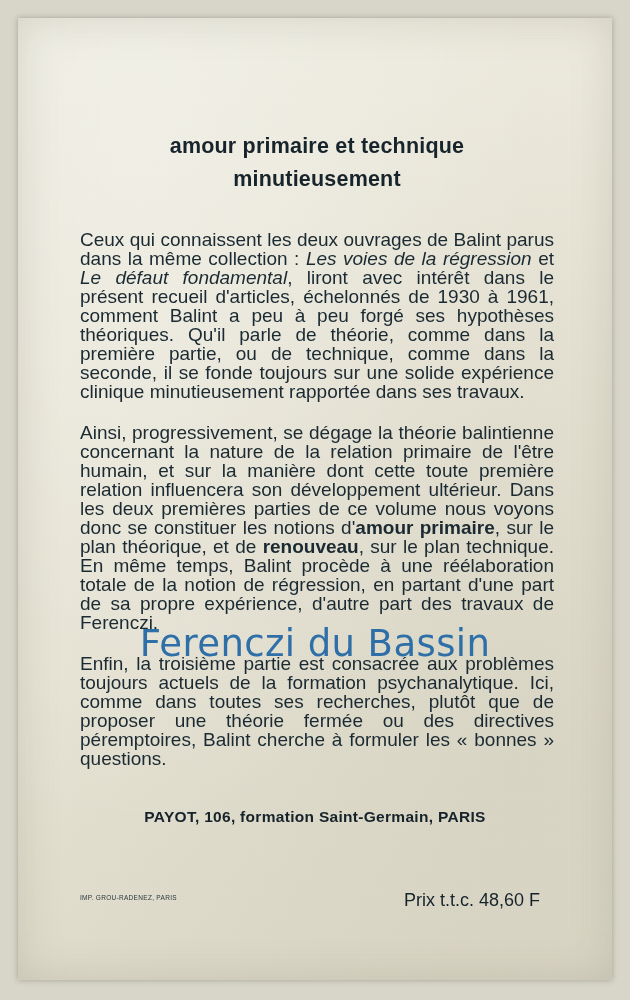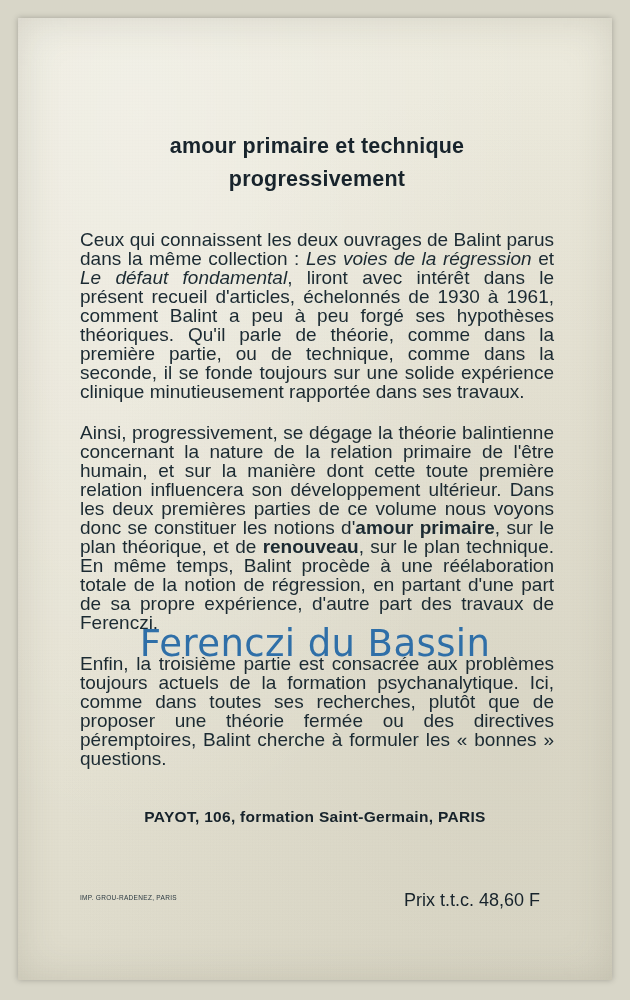--- a/index.html
+++ b/index.html
@@ -133,21 +133,21 @@
 <body>
 
 <div class="page">
   <div class="cover">
     <div class="cover-inner"></div>
     <div class="texture"></div>
 
     <div class="content">
       <h1 class="title">
         <span>amour primaire et technique</span>
-        <span class="line2">progressivement</span>
+        <span class="line2">minutieusement</span>
       </h1>
 
       <p class="body" id="p1"><span>Ceux qui connaissent les deux ouvrages de Balint parus dans la même collection : </span><span class="it">Les voies de la régression</span><span> et </span><span class="it">Le défaut fondamental</span><span>, liront avec intérêt dans le présent recueil d'articles, échelonnés de 1930 à 1961, comment Balint a peu à peu forgé ses hypothèses théoriques. Qu'il parle de théorie, comme dans la première partie, ou de technique, comme dans la seconde, il se fonde toujours sur une solide expérience clinique minutieusement rapportée dans ses travaux.</span></p>
       <p class="body" id="p2"><span>Ainsi, progressivement, se dégage la théorie balintienne concernant la nature de la relation primaire de l'être humain, et sur la manière dont cette toute première relation influencera son développement ultérieur. Dans les deux premières parties de ce volume nous voyons donc se constituer les notions d'</span><span class="bd">amour primaire</span><span>, sur le plan théorique, et de </span><span class="bd">renouveau</span><span>, sur le plan technique. En même temps, Balint procède à une réélaboration totale de la notion de régression, en partant d'une part de sa propre expérience, d'autre part des travaux de Ferenczi.</span></p>
       <p class="body" id="p3"><span>Enfin, la troisième partie est consacrée aux problèmes toujours actuels de la formation psychanalytique. Ici, comme dans toutes ses recherches, plutôt que de proposer une théorie fermée ou des directives péremptoires, Balint cherche à formuler les « bonnes » questions.</span></p>
     </div>
 
     <div class="publisher">PAYOT, 106, formation Saint-Germain, PARIS</div>
 
     <div class="footer">

